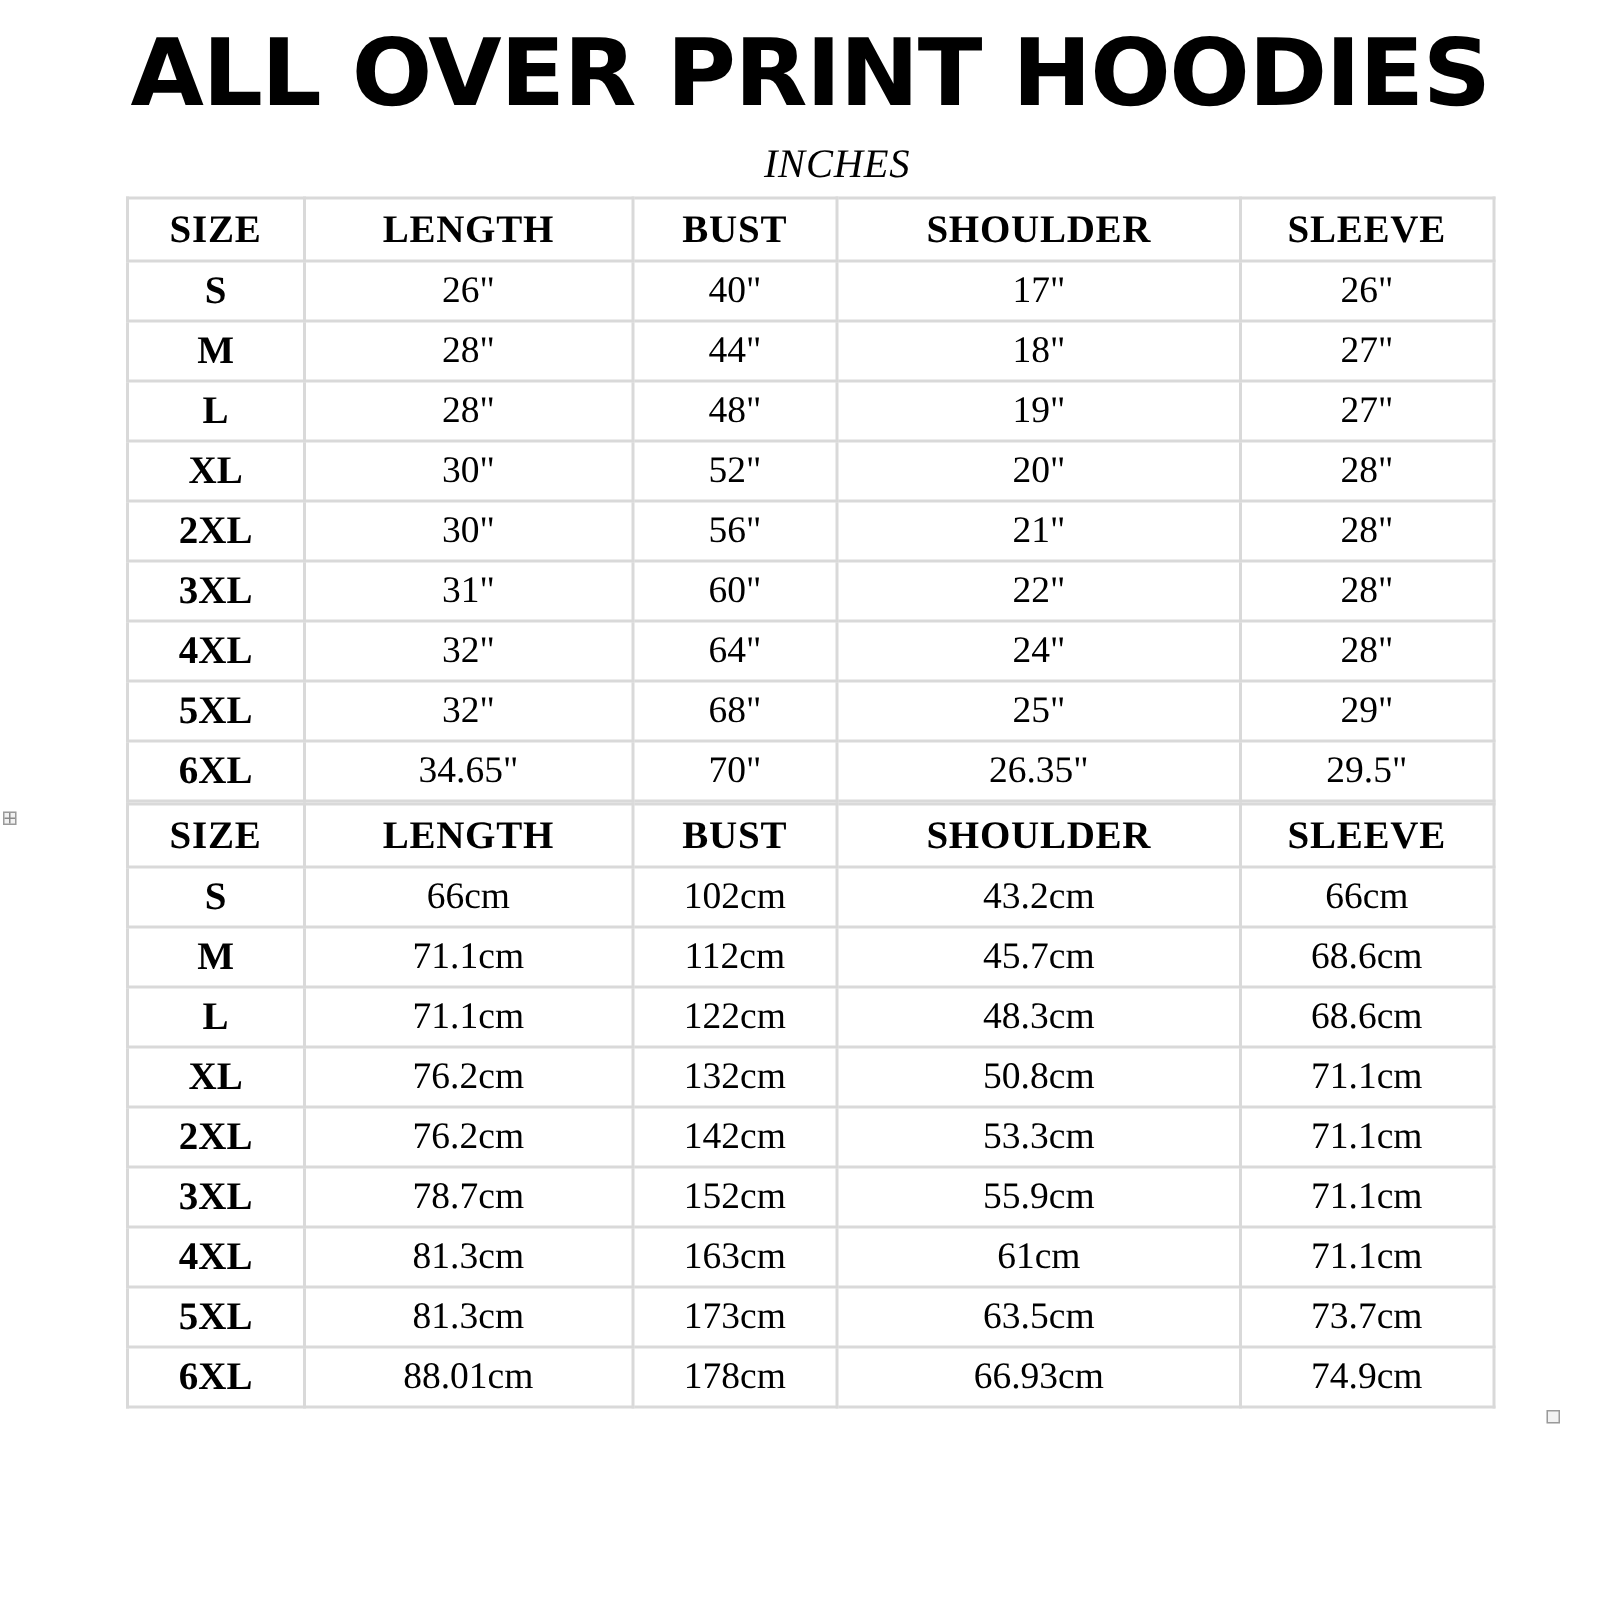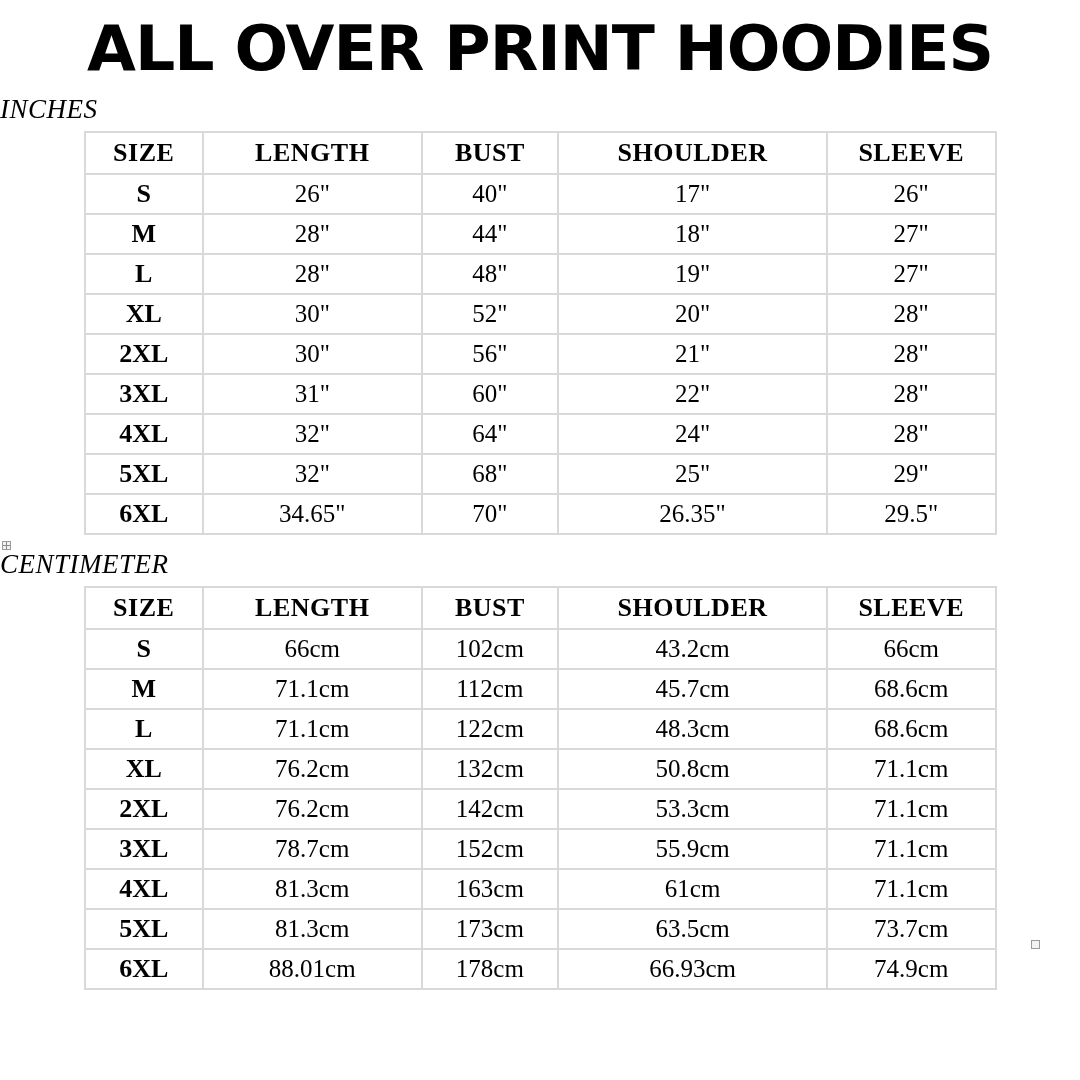--- a/index.html
+++ b/index.html
@@ -29,27 +29,29 @@
     font-size: 62px;
     letter-spacing: -1px;
     text-align: center;
     line-height: 1;
     padding-top: 18px;
     white-space: nowrap;
     transform: scaleX(1.02);
   }
 
   .section-label {
+    text-align: center;
     font-family: "Liberation Serif", serif;
     font-style: italic;
     font-weight: normal;
     font-size: 27px;
     letter-spacing: 0.5px;
     margin-top: 14px;
     margin-bottom: 6px;
+    padding-left: 36px;
   }
 
   .table-wrap {
     width: 913px;
     margin: 0 auto;
     position: relative;
   }
 
   table.sizechart {
     border-collapse: collapse;
@@ -202,21 +204,20 @@
             <td class="size-cell">6XL</td>
             <td>34.65"</td>
             <td>70"</td>
             <td>26.35"</td>
             <td>29.5"</td>
           </tr>
         </tbody>
     </table>
   </div>
 
-  <div class="section-label">CENTIMETER</div>
 
   <div class="table-wrap">
     <table class="sizechart" id="table-centimeter">
       <colgroup>
         <col class="c-size">
           <col class="c-length">
           <col class="c-bust">
           <col class="c-shoulder">
           <col class="c-sleeve">
       </colgroup>

